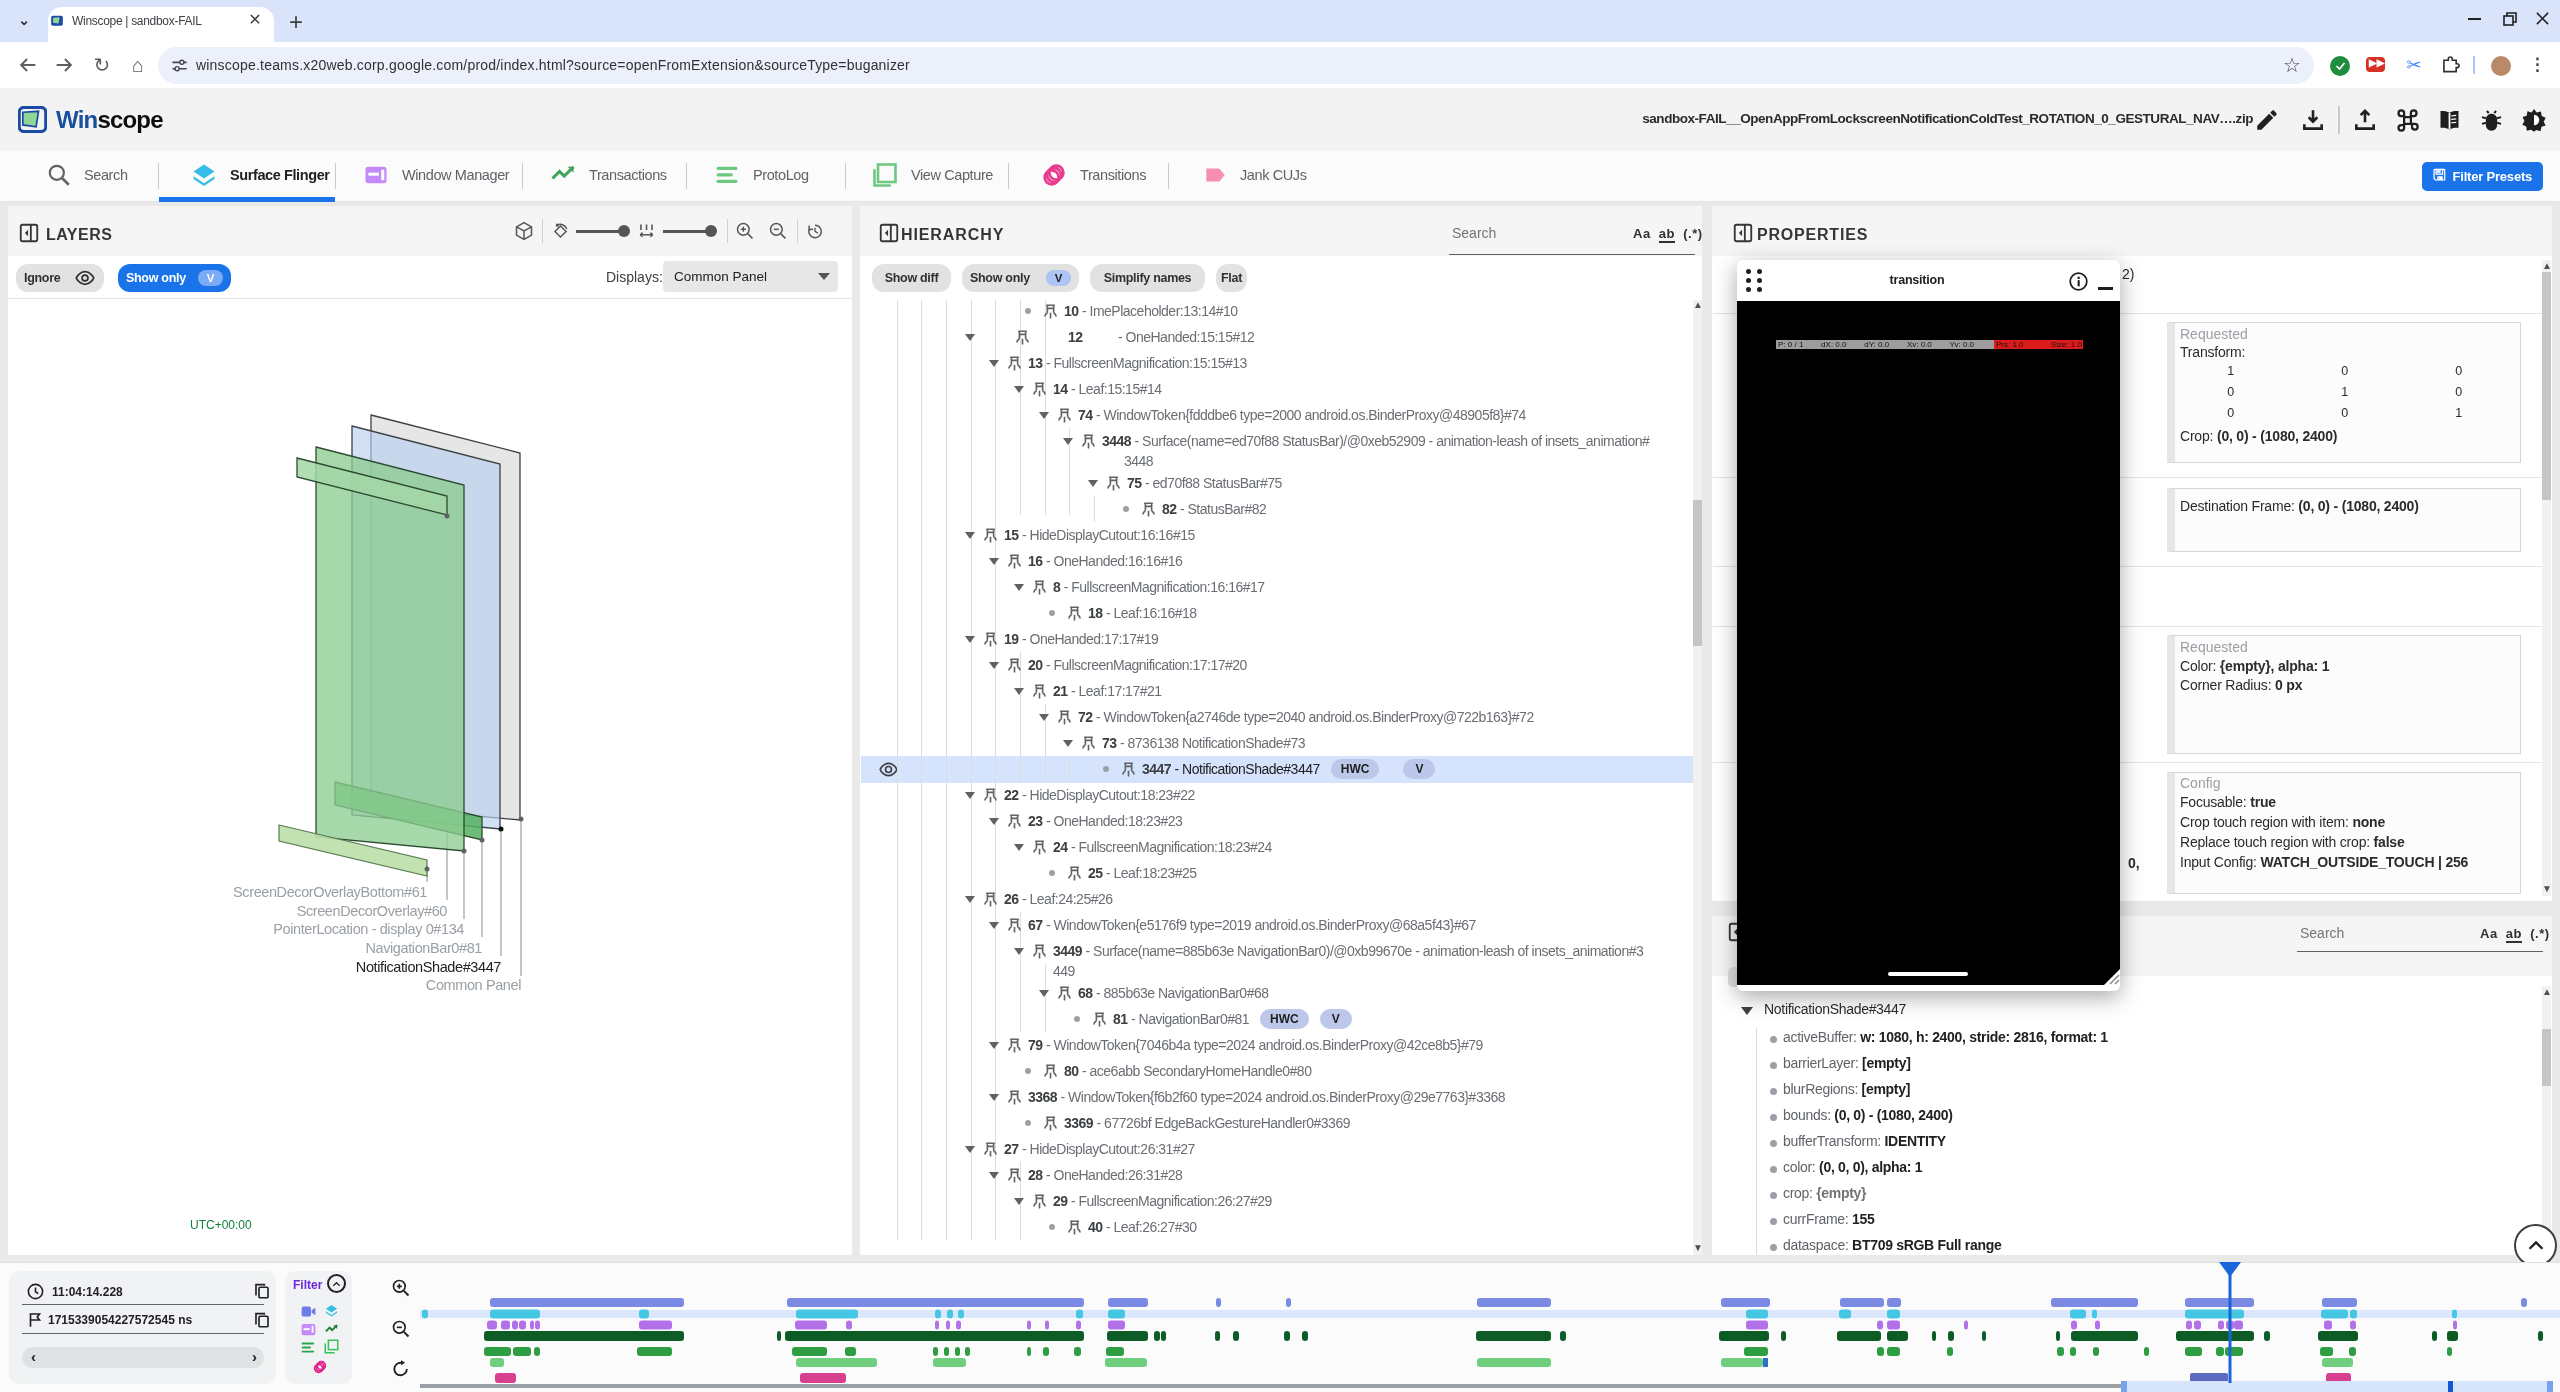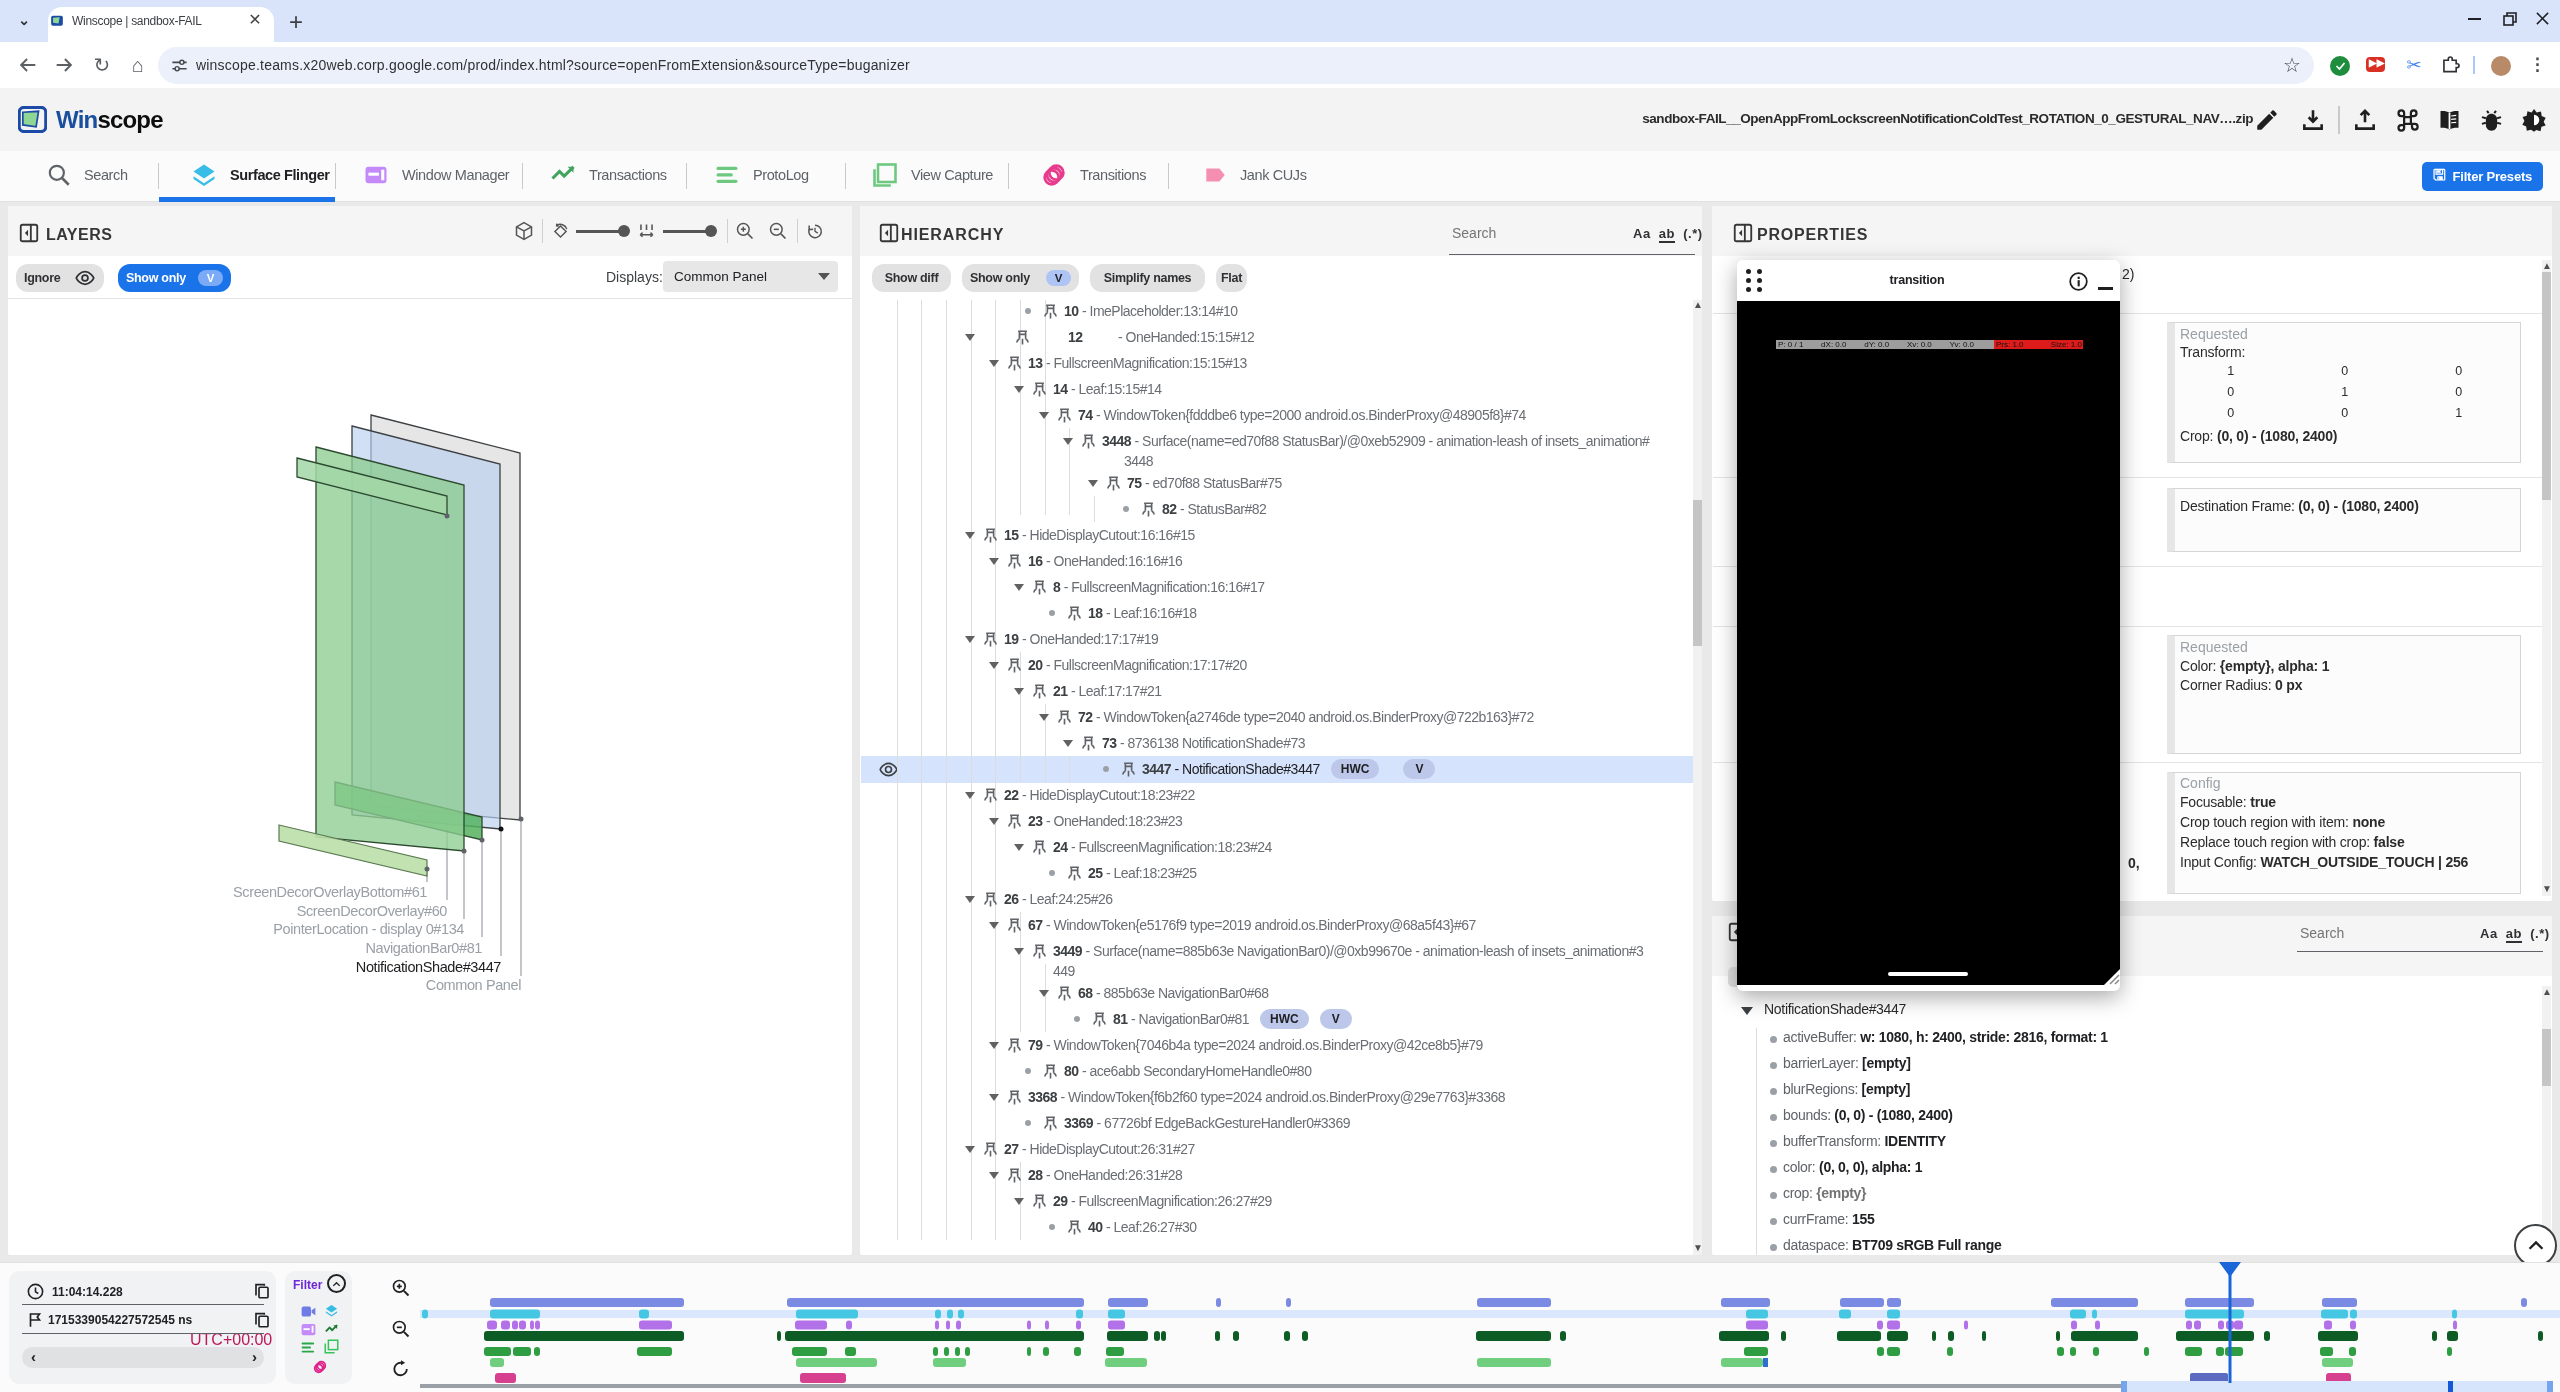--- a/index.html
+++ b/index.html
@@ -781,21 +781,21 @@
     </svg>
 
   <div class="abs" id="tl"></div>
   <div class="tlpanel" style="left:9px;top:1271px;width:267px;height:113px"></div>
   <div class="abs" style="left:22px;top:1279px;width:242px;height:26px;border-bottom:1.5px solid #5f6368;"></div>
   <svg class="abs" style="left:26px;top:1282px" width="19" height="19" viewBox="0 0 24 24">
       <circle cx="12" cy="12" r="9" fill="none" stroke="#202124" stroke-width="2"></circle>
       <path d="M12 7 L12 12.5 L15.5 14.5" fill="none" stroke="#202124" stroke-width="2"></path>
     </svg>
   <div class="abs" style="left:52px;top:1285px;font-size:12px;font-weight:bold;color:#202124">11:04:14.228</div>
-  <div class="abs" style="left:190px;top:1331px;font-size:16px;color:#be185d">UTC+00:00</div>
+  <div class="abs" style="left:190px;top:1218px;font-size:12px;color:#15803d">UTC+00:00</div>
   <svg class="abs" style="left:253px;top:1281px" width="18" height="20" viewBox="0 0 24 24">
       <rect x="8" y="7" width="12" height="14" rx="1.5" fill="none" stroke="#202124" stroke-width="2.2"></rect>
       <path d="M5 17 L4 17 L4 3.5 L15 3.5 L15 5" fill="none" stroke="#202124" stroke-width="2.2"></path>
     </svg>
   <div class="abs" style="left:22px;top:1309px;width:242px;height:25px;border-bottom:1.5px solid #5f6368;"></div>
   <svg class="abs" style="left:26px;top:1311px" width="18" height="18" viewBox="0 0 24 24">
       <path d="M6 21 L6 4 L18 4 L15 8 L18 12 L7 12" fill="none" stroke="#202124" stroke-width="2.2"></path>
     </svg>
   <div class="abs" style="left:48px;top:1313px;font-size:12px;font-weight:bold;color:#202124">1715339054227572545 ns</div>
   <svg class="abs" style="left:253px;top:1310px" width="18" height="20" viewBox="0 0 24 24">

